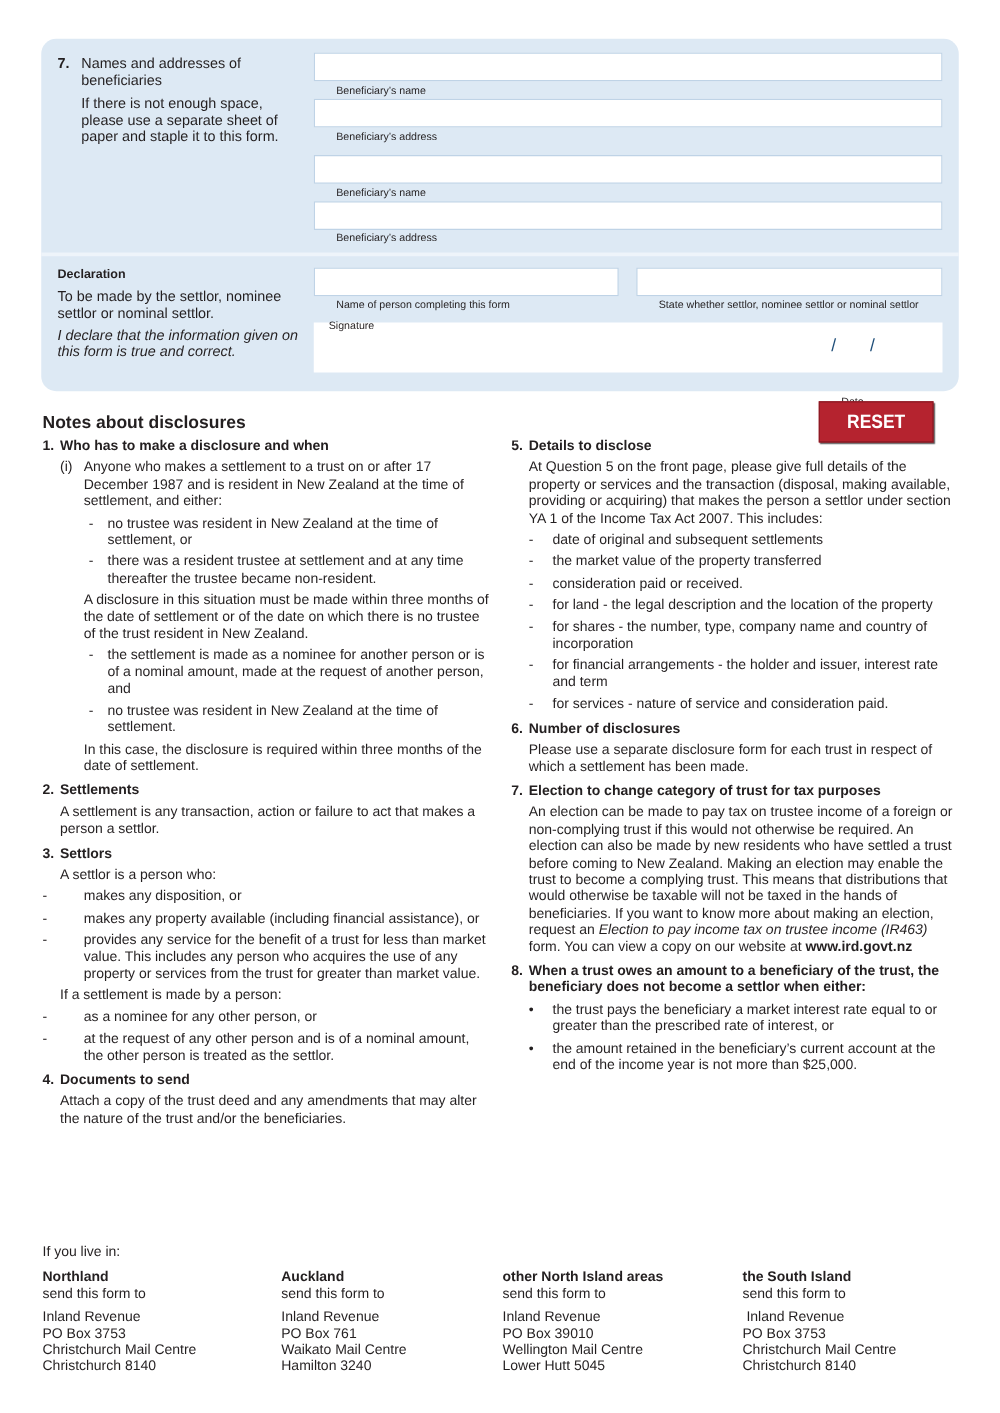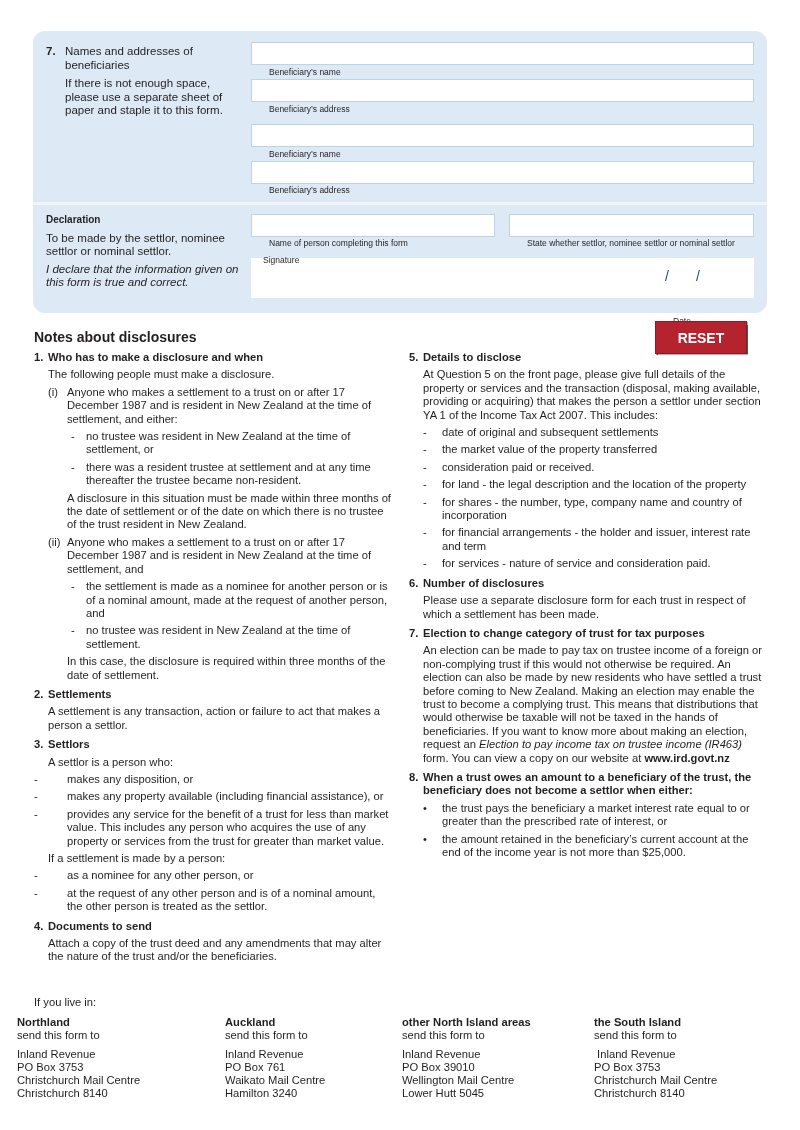--- a/index.html
+++ b/index.html
@@ -101,28 +101,26 @@
 
 <div class="reset-btn">RESET FORM</div>
 
 <div class="notes-title">Notes about disclosures</div>
 
 <div class="col col-left">
 
   <div class="sec">
     <div class="sec-head"><span class="n">1.</span><span>Who has to make a disclosure and when</span></div>
     <div class="sec-body">
-      <div class="p">The following people must make a disclosure.</div>
       <div class="roman"><span class="r">(i)</span><span>Anyone who makes a settlement to a trust on or after 17 December 1987 and is resident in New Zealand at the time of settlement, and either:</span></div>
       <div class="indent19">
         <div class="dash"><span class="d">-</span><span>no trustee was resident in New Zealand at the time of settlement, or</span></div>
         <div class="dash"><span class="d">-</span><span>there was a resident trustee at settlement and at any time thereafter the trustee became non-resident.</span></div>
         <div class="p">A disclosure in this situation must be made within three months of the date of settlement or of the date on which there is no trustee of the trust resident in New Zealand.</div>
       </div>
-      <div class="roman"><span class="r">(ii)</span><span>Anyone who makes a settlement to a trust on or after 17 December 1987 and is resident in New Zealand at the time of settlement, and</span></div>
       <div class="indent19">
         <div class="dash"><span class="d">-</span><span>the settlement is made as a nominee for another person or is of a nominal amount, made at the request of another person, and</span></div>
         <div class="dash"><span class="d">-</span><span>no trustee was resident in New Zealand at the time of settlement.</span></div>
         <div class="p">In this case, the disclosure is required within three months of the date of settlement.</div>
       </div>
     </div>
   </div>
 
   <div class="sec">
     <div class="sec-head"><span class="n">2.</span><span>Settlements</span></div>
@@ -186,21 +184,21 @@
     <div class="sec-head"><span class="n">8.</span><span>When a trust owes an amount to a beneficiary of the trust, the beneficiary does not become a settlor when either:</span></div>
     <div class="sec-body">
       <div class="bullet"><span class="d" style="left:0">•</span><span>the trust pays the beneficiary a market interest rate equal to or greater than the prescribed rate of interest, or</span></div>
       <div class="bullet"><span class="d" style="left:0">•</span><span>the amount retained in the beneficiary’s current account at the end of the income year is not more than $25,000.</span></div>
     </div>
   </div>
 </div>
 
 <div class="live-in">If you live in:</div>
 
-<div class="addr" style="left:17px;">
+<div class="addr" style="left:34px;">
   <div class="region">Northland</div>
   <div class="send">send this form to</div>
   <div>Inland Revenue</div>
   <div>PO Box 3753</div>
   <div>Christchurch Mail Centre</div>
   <div>Christchurch 8140</div>
 </div>
 <div class="addr" style="left:225px;">
   <div class="region">Auckland</div>
   <div class="send">send this form to</div>

